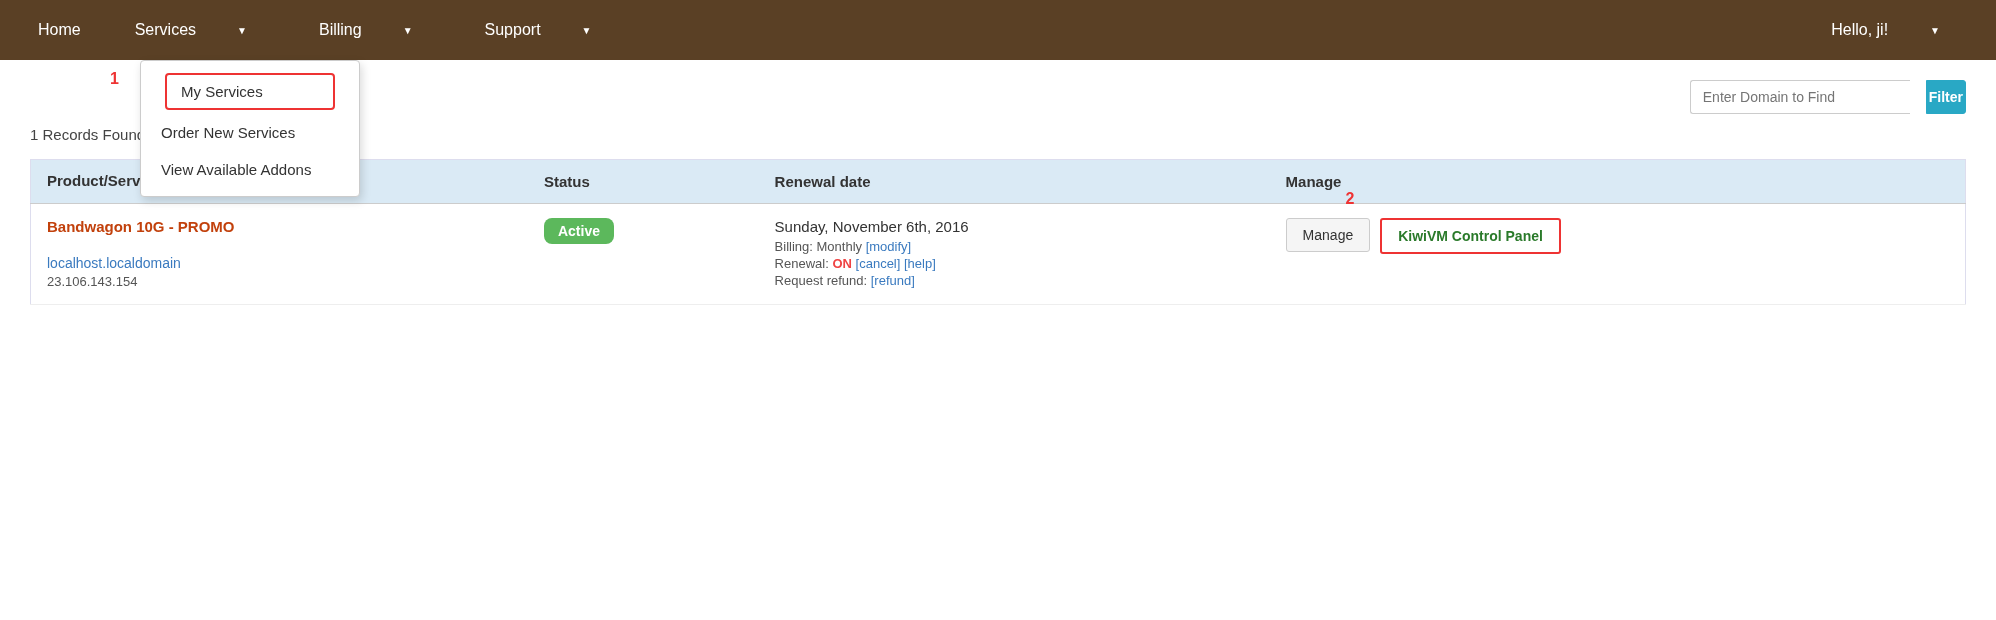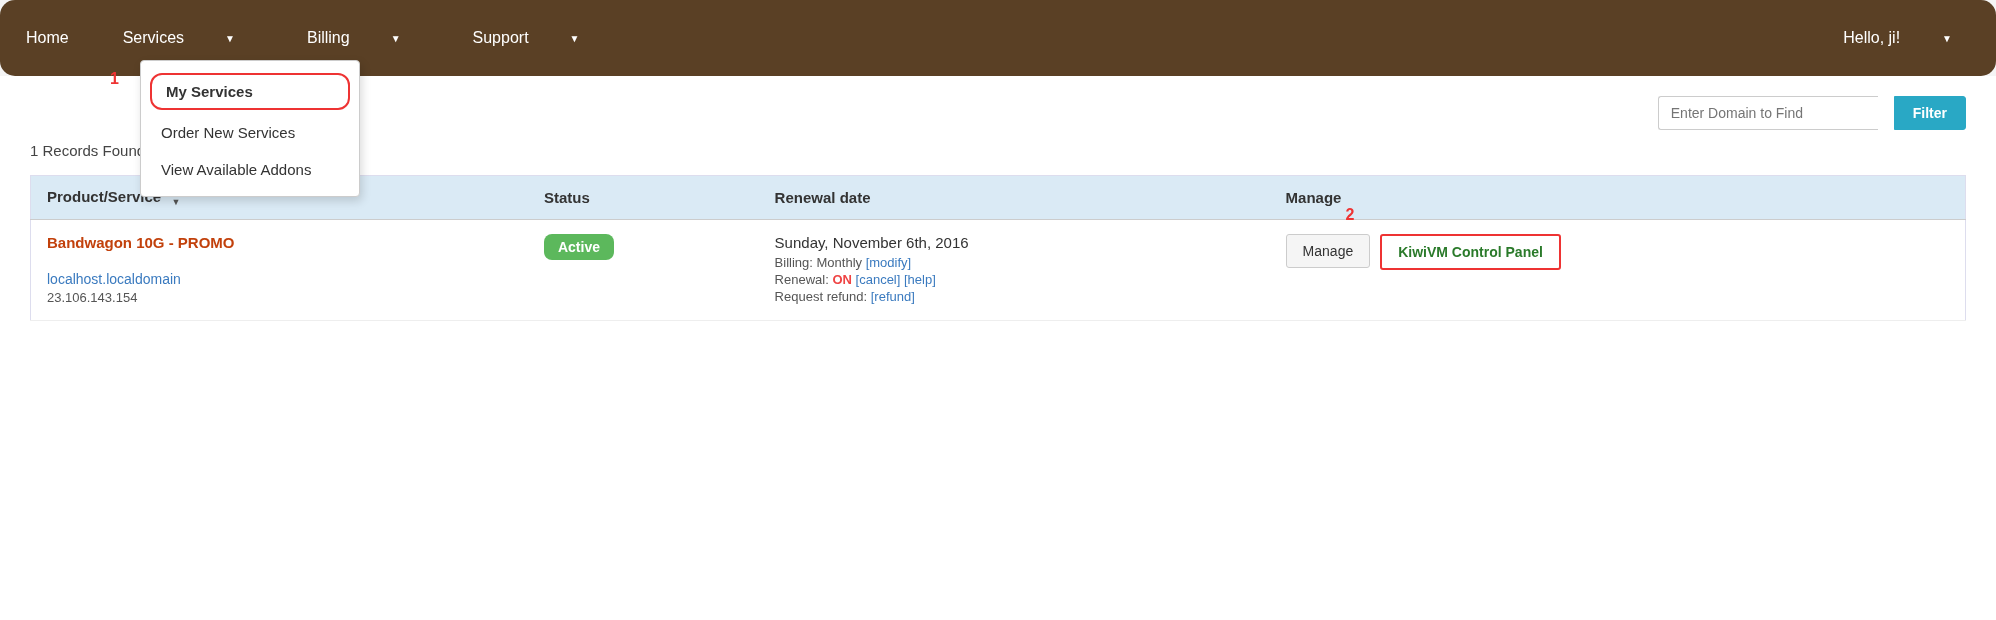--- a/index.html
+++ b/index.html
@@ -3,24 +3,23 @@
   <meta charset="utf-8">
   <style>
     * { box-sizing: border-box; margin: 0; padding: 0; }
     body { font-family: Arial, sans-serif; font-size: 14px; background: #f5f5f5; }
 
     
     .navbar {
       background: #5a4025;
       display: flex;
       align-items: center;
-      padding: 0 8px;
-      height: 76px;
+      padding: 0 20px;
+      height: 60px;
       position: relative;
-      border-radius: 15px;
     }
     .navbar a, .navbar span {
       color: #fff;
       text-decoration: none;
       font-size: 16px;
       padding: 0 18px;
       height: 60px;
       display: flex;
       align-items: center;
       cursor: pointer;
@@ -59,24 +58,24 @@
       padding: 8px 0;
     }
     .dropdown-menu .menu-item {
       padding: 10px 20px;
       color: #333;
       cursor: pointer;
       font-size: 15px;
     }
     .dropdown-menu .menu-item.highlighted {
       border: 2.5px solid #e33;
-      border-radius: 12px;
-      margin: 4px 9px;
+      border-radius: 4px;
+      margin: 4px 24px;
       padding: 8px 14px;
-      font-weight: bold;
+      font-weight: normal;
     }
 
     
     .step-indicator {
       position: absolute;
       left: 110px;
       top: 70px;
       color: #e33;
       font-size: 16px;
       font-weight: bold;
@@ -104,21 +103,21 @@
       width: 220px;
       outline: none;
       border-right: none;
       border-radius: 3px 0 0 3px;
       color: #999;
     }
     .filter-bar button {
       background: #29a8c5;
       color: #fff;
       border: 1px solid #29a8c5;
-      padding: 8px 18px;
+      padding: 8px 2px;
       font-size: 14px;
       cursor: pointer;
       border-radius: 0 3px 3px 0;
       font-weight: bold;
     }
 
     .records-found {
       font-size: 15px;
       color: #444;
       margin-bottom: 16px;

